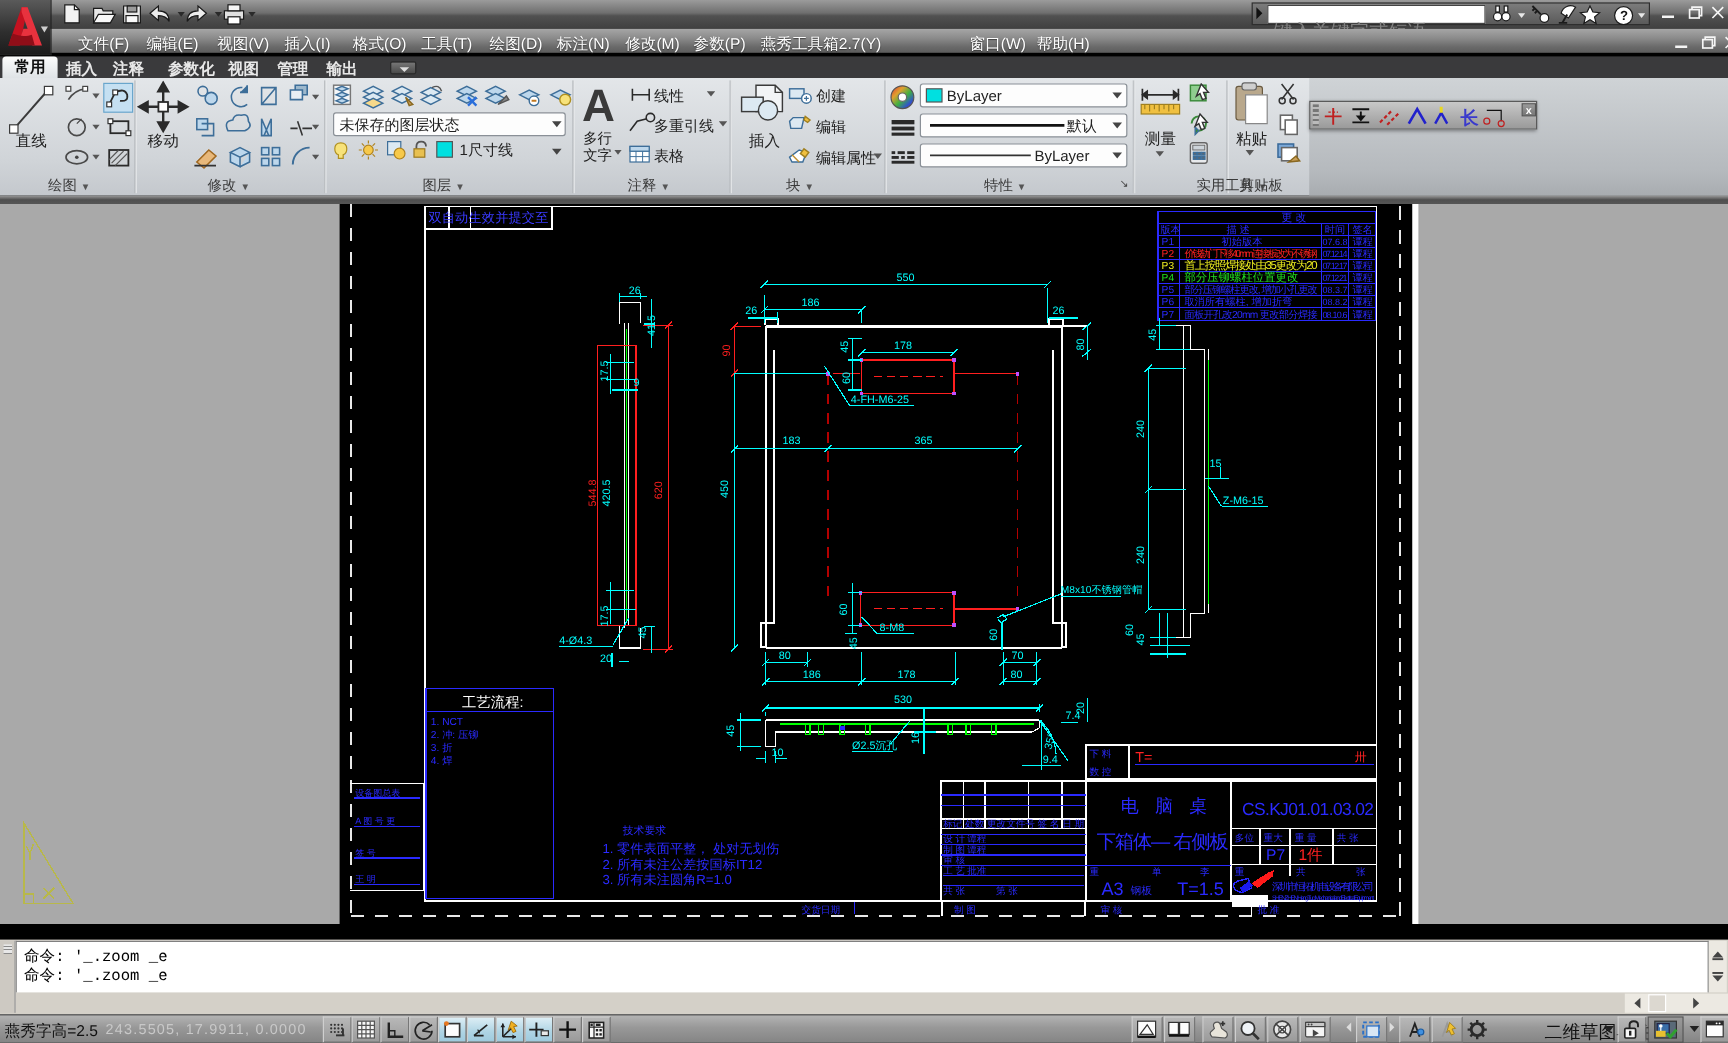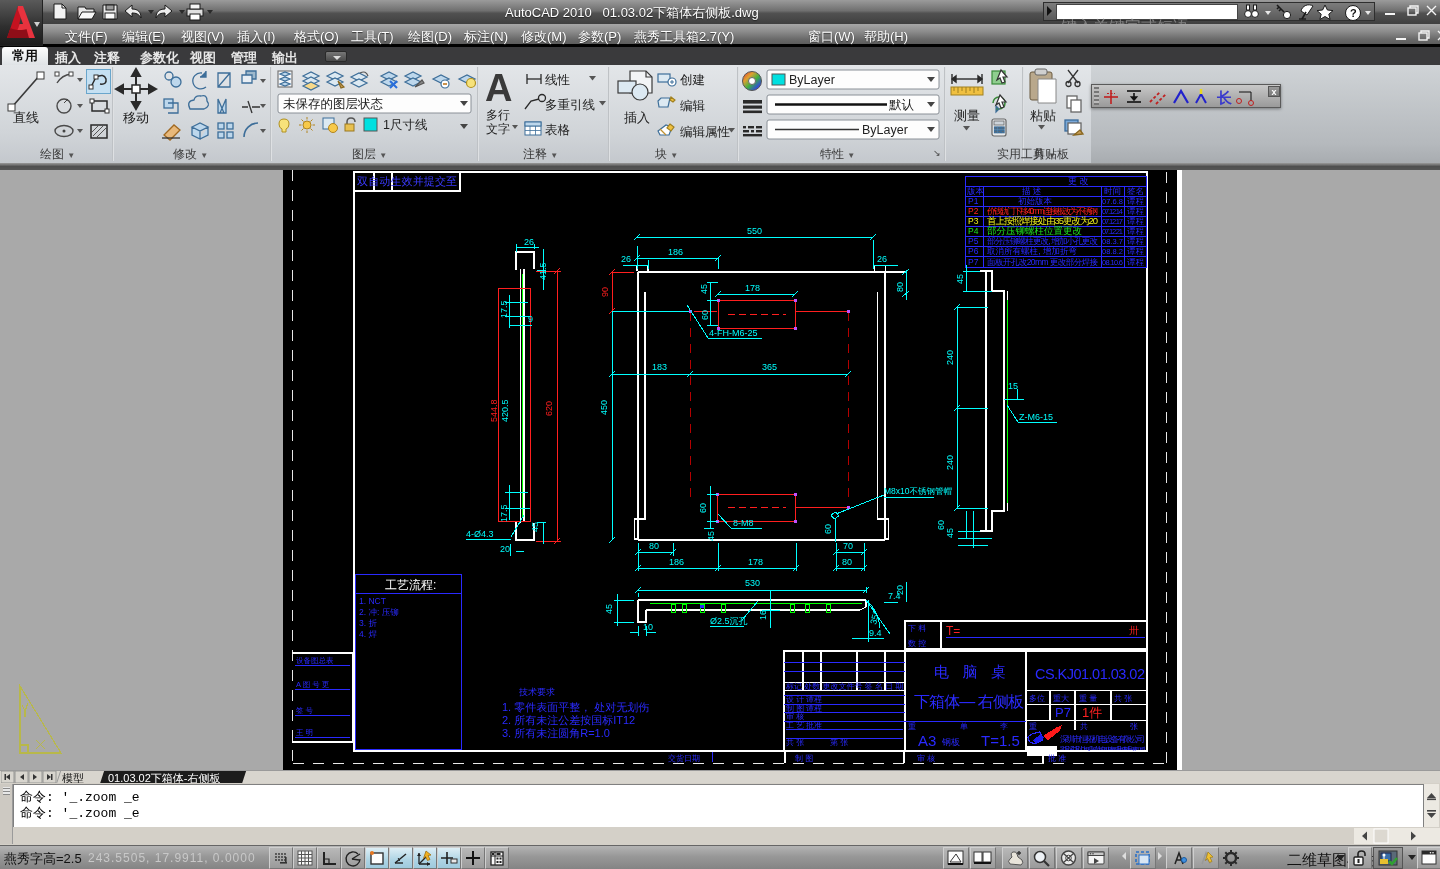--- a/index.html
+++ b/index.html
@@ -89,21 +89,20 @@
         <path d="M32,9 l3,4 l3,-4 z" fill="#2a2a2a"></path>
       </g>
 
       <g transform="translate(133,0)">
         <rect x="8" y="8" width="16" height="7" fill="#e0e0e0" stroke="#1a1a1a"></rect>
         <rect x="11" y="3" width="10" height="5" fill="#f5f5f5" stroke="#1a1a1a"></rect>
         <rect x="11" y="13" width="10" height="6" fill="#fff" stroke="#1a1a1a"></rect>
         <path d="M69,9 l3,4 l3,-4 z" fill="#2a2a2a" transform="translate(-41,0)"></path>
       </g>
     </svg>
-    <div id="title-text" class="abs">AutoCAD 2010&nbsp;&nbsp;&nbsp;01.03.02下箱体右侧板.dwg</div>
 
     <div class="abs" style="left:1043px;top:2px;width:332px;height:19px;border:1px solid #2e2e2e;background:linear-gradient(#7c7c7c,#5a5a5a);"></div>
     <div class="abs" style="left:1047px;top:6px;width:0;height:0;border-left:5px solid #111;border-top:5px solid transparent;border-bottom:5px solid transparent;"></div>
     <div class="abs" style="left:1056px;top:4px;width:182px;height:16px;background:#fff;border:1px solid #444;"></div>
     <div class="abs" style="left:1061px;top:17px;font-size:16px;color:#808080;">键入关键字或短语</div>
     <svg class="abs" style="left:1243px;top:3px;" width="130" height="18" viewBox="0 0 130 18">
       <g fill="#ffffff" stroke="#1b1b1b" stroke-width="1">
         <circle cx="5" cy="11" r="3.4"></circle>
           <circle cx="12" cy="11" r="3.4"></circle>
         <rect x="3.5" y="2" width="3" height="5"></rect>
@@ -1057,42 +1056,20 @@
       <text transform="rotate(-90 612,444)" x="612" y="444" font-size="9" fill="#00ffff">45</text>
       <text x="643" y="460" font-size="9" fill="#00ffff">10</text>
       <text x="710" y="454" font-size="9" fill="#00ffff">Ø2.5沉孔</text>
       <text transform="rotate(-90 766,450)" x="766" y="450" font-size="9" fill="#00ffff">16</text>
       <text x="888" y="429" font-size="9" fill="#00ffff">7.4</text>
       <text transform="rotate(-90 903,425)" x="903" y="425" font-size="9" fill="#00ffff">20</text>
       <text transform="rotate(-75 876,455)" x="876" y="455" font-size="9" fill="#00ffff">35°</text>
       <text x="869" y="466" font-size="9" fill="#00ffff">9.4</text>
     </svg>
   </div>
-  <div id="tabbar" class="abs">
-    <svg class="abs" style="left:1px;top:0px;" width="56" height="13" viewBox="0 0 56 13">
-      <g>
-        <rect x="0" y="0" width="13" height="12" fill="#d8d5ce" stroke="#888" stroke-width="0.8"></rect>
-        <rect x="14" y="0" width="13" height="12" fill="#d8d5ce" stroke="#888" stroke-width="0.8"></rect>
-        <rect x="28" y="0" width="13" height="12" fill="#d8d5ce" stroke="#888" stroke-width="0.8"></rect>
-        <rect x="42" y="0" width="13" height="12" fill="#d8d5ce" stroke="#888" stroke-width="0.8"></rect>
-      </g>
-      <g fill="#333">
-        <path d="M9,3 l-4,3 l4,3 z"></path>
-          <rect x="3.5" y="3" width="1.5" height="6"></rect>
-        <path d="M23,3 l-4,3 l4,3 z"></path>
-        <path d="M32,3 l4,3 l-4,3 z"></path>
-        <path d="M46,3 l4,3 l-4,3 z"></path>
-          <rect x="50" y="3" width="1.5" height="6"></rect>
-      </g>
-    </svg>
-    <div class="abs" style="left:58px;top:0px;width:46px;height:13px;background:#d8d5ce;border-left:1px solid #999;border-right:1px solid #777;transform:skewX(-18deg);"></div>
-    <div class="abs" style="left:62px;top:0px;font-size:11px;color:#111;">模型</div>
-    <div class="abs" style="left:102px;top:0px;width:142px;height:13px;background:#1c1c1c;transform:skewX(-18deg);"></div>
-    <div class="abs" style="left:108px;top:0px;font-size:11px;color:#fff;">01.03.02下箱体-右侧板</div>
-  </div>
   <div id="cmdarea" class="abs">
     <div id="cmdhist">
       <div class="cmdtext" style="top:3px;">命令: '_.zoom _e</div>
       <div class="cmdtext" style="top:19px;">命令: '_.zoom _e</div>
     </div>
     <div class="abs" style="left:0px;top:1px;width:13px;height:60px;background:#cdc9c2;border-right:1px solid #9a9a9a;">
       <div class="abs" style="left:3px;top:3px;width:7px;height:8px;background:repeating-linear-gradient(0deg,#8a8a8a 0 1px,#e8e8e8 1px 3px);"></div>
     </div>
 
     <div class="abs" style="left:1424px;top:1px;width:15px;height:43px;background:#ece9e2;">

